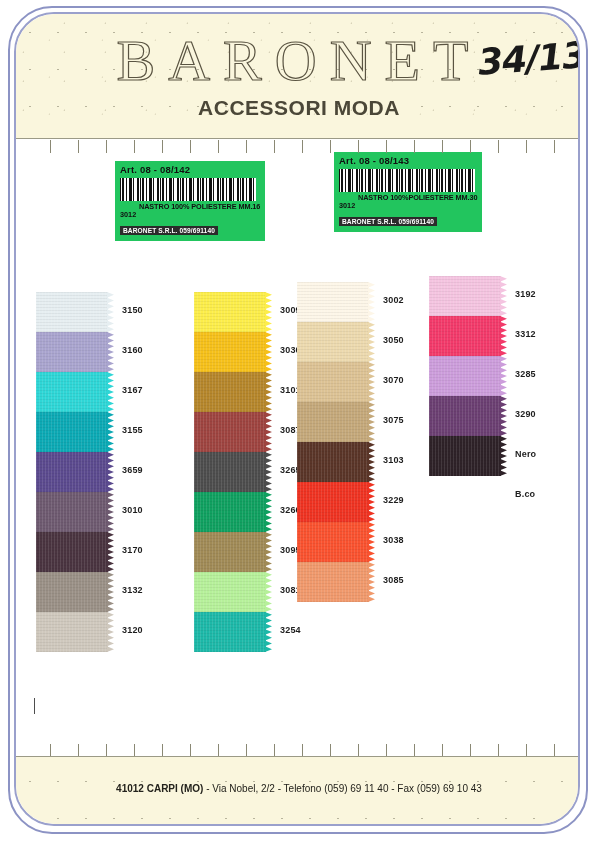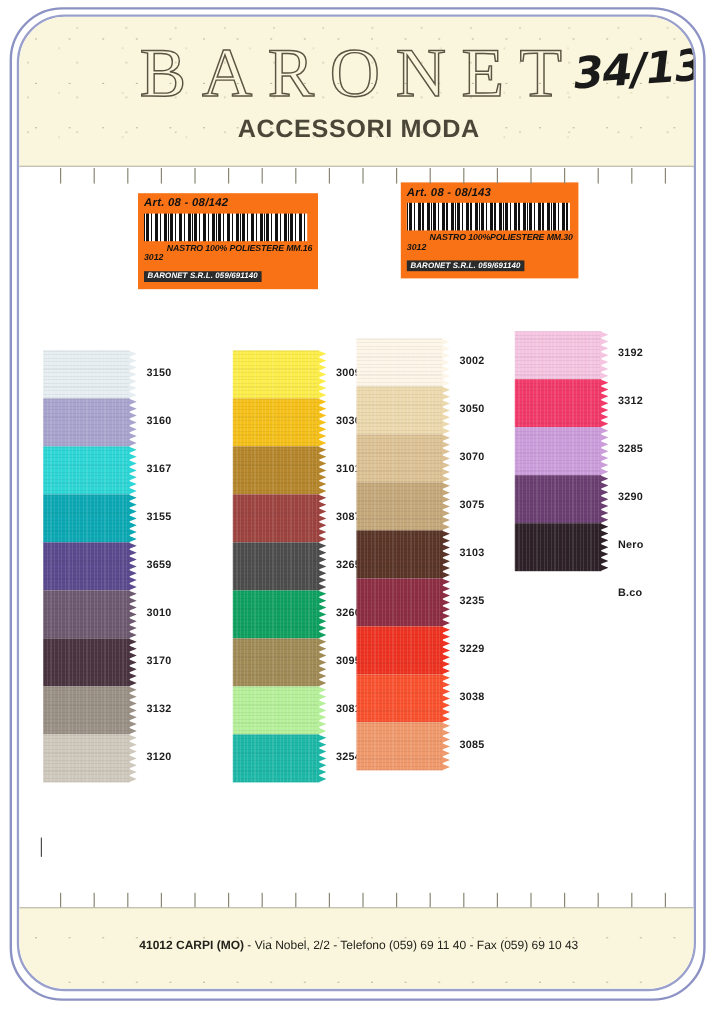--- a/index.html
+++ b/index.html
@@ -108,25 +108,24 @@
   #main {
     position: absolute;
     left: 0; top: 126px;
     width: 566px; height: 560px;
     background: #ffffff;
   }
 
   
   .label-card {
     position: absolute;
-    background: #f97316;
+    background: #22c55e;
     padding: 3px 5px 4px 5px;
     font-family: "Liberation Sans", sans-serif;
     color: #111;
-    font-style: italic;
   }
   .label-art {
     font-size: 9.5px;
     font-weight: 600;
     letter-spacing: .2px;
     margin-bottom: 3px;
     white-space: nowrap;
   }
   .barcode {
     height: 23px;
@@ -481,29 +480,20 @@
             <div class="swatch-code">3075</div>
           </div>
           <div class="swatch-row">
             <div class="swatch-inner" style="background: rgb(90, 53, 40);">
               <div class="swatch-texture"></div>
             </div>
             <div class="swatch-zig"><svg width="7" height="40" viewBox="0 0 7 40" preserveAspectRatio="none">
             <path d="M0,0 L7,2.857142857142857 L0,5.714285714285714 L7,8.571428571428571 L0,11.428571428571429 L7,14.285714285714286 L0,17.142857142857142 L7,20 L0,22.857142857142858 L7,25.714285714285715 L0,28.571428571428573 L7,31.42857142857143 L0,34.285714285714285 L7,37.142857142857146 L0,40 Z" fill="#5a3528"></path>
               </svg></div>
             <div class="swatch-code">3103</div>
-          </div>
-          <div class="swatch-row">
-            <div class="swatch-inner" style="background: rgb(142, 46, 68);">
-              <div class="swatch-texture"></div>
-            </div>
-            <div class="swatch-zig"><svg width="7" height="40" viewBox="0 0 7 40" preserveAspectRatio="none">
-            <path d="M0,0 L7,2.857142857142857 L0,5.714285714285714 L7,8.571428571428571 L0,11.428571428571429 L7,14.285714285714286 L0,17.142857142857142 L7,20 L0,22.857142857142858 L7,25.714285714285715 L0,28.571428571428573 L7,31.42857142857143 L0,34.285714285714285 L7,37.142857142857146 L0,40 Z" fill="#8e2e44"></path>
-              </svg></div>
-            <div class="swatch-code">3235</div>
           </div>
           <div class="swatch-row">
             <div class="swatch-inner" style="background: rgb(238, 51, 34);">
               <div class="swatch-texture"></div>
             </div>
             <div class="swatch-zig"><svg width="7" height="40" viewBox="0 0 7 40" preserveAspectRatio="none">
             <path d="M0,0 L7,2.857142857142857 L0,5.714285714285714 L7,8.571428571428571 L0,11.428571428571429 L7,14.285714285714286 L0,17.142857142857142 L7,20 L0,22.857142857142858 L7,25.714285714285715 L0,28.571428571428573 L7,31.42857142857143 L0,34.285714285714285 L7,37.142857142857146 L0,40 Z" fill="#ee3322"></path>
               </svg></div>
             <div class="swatch-code">3229</div>
           </div>

